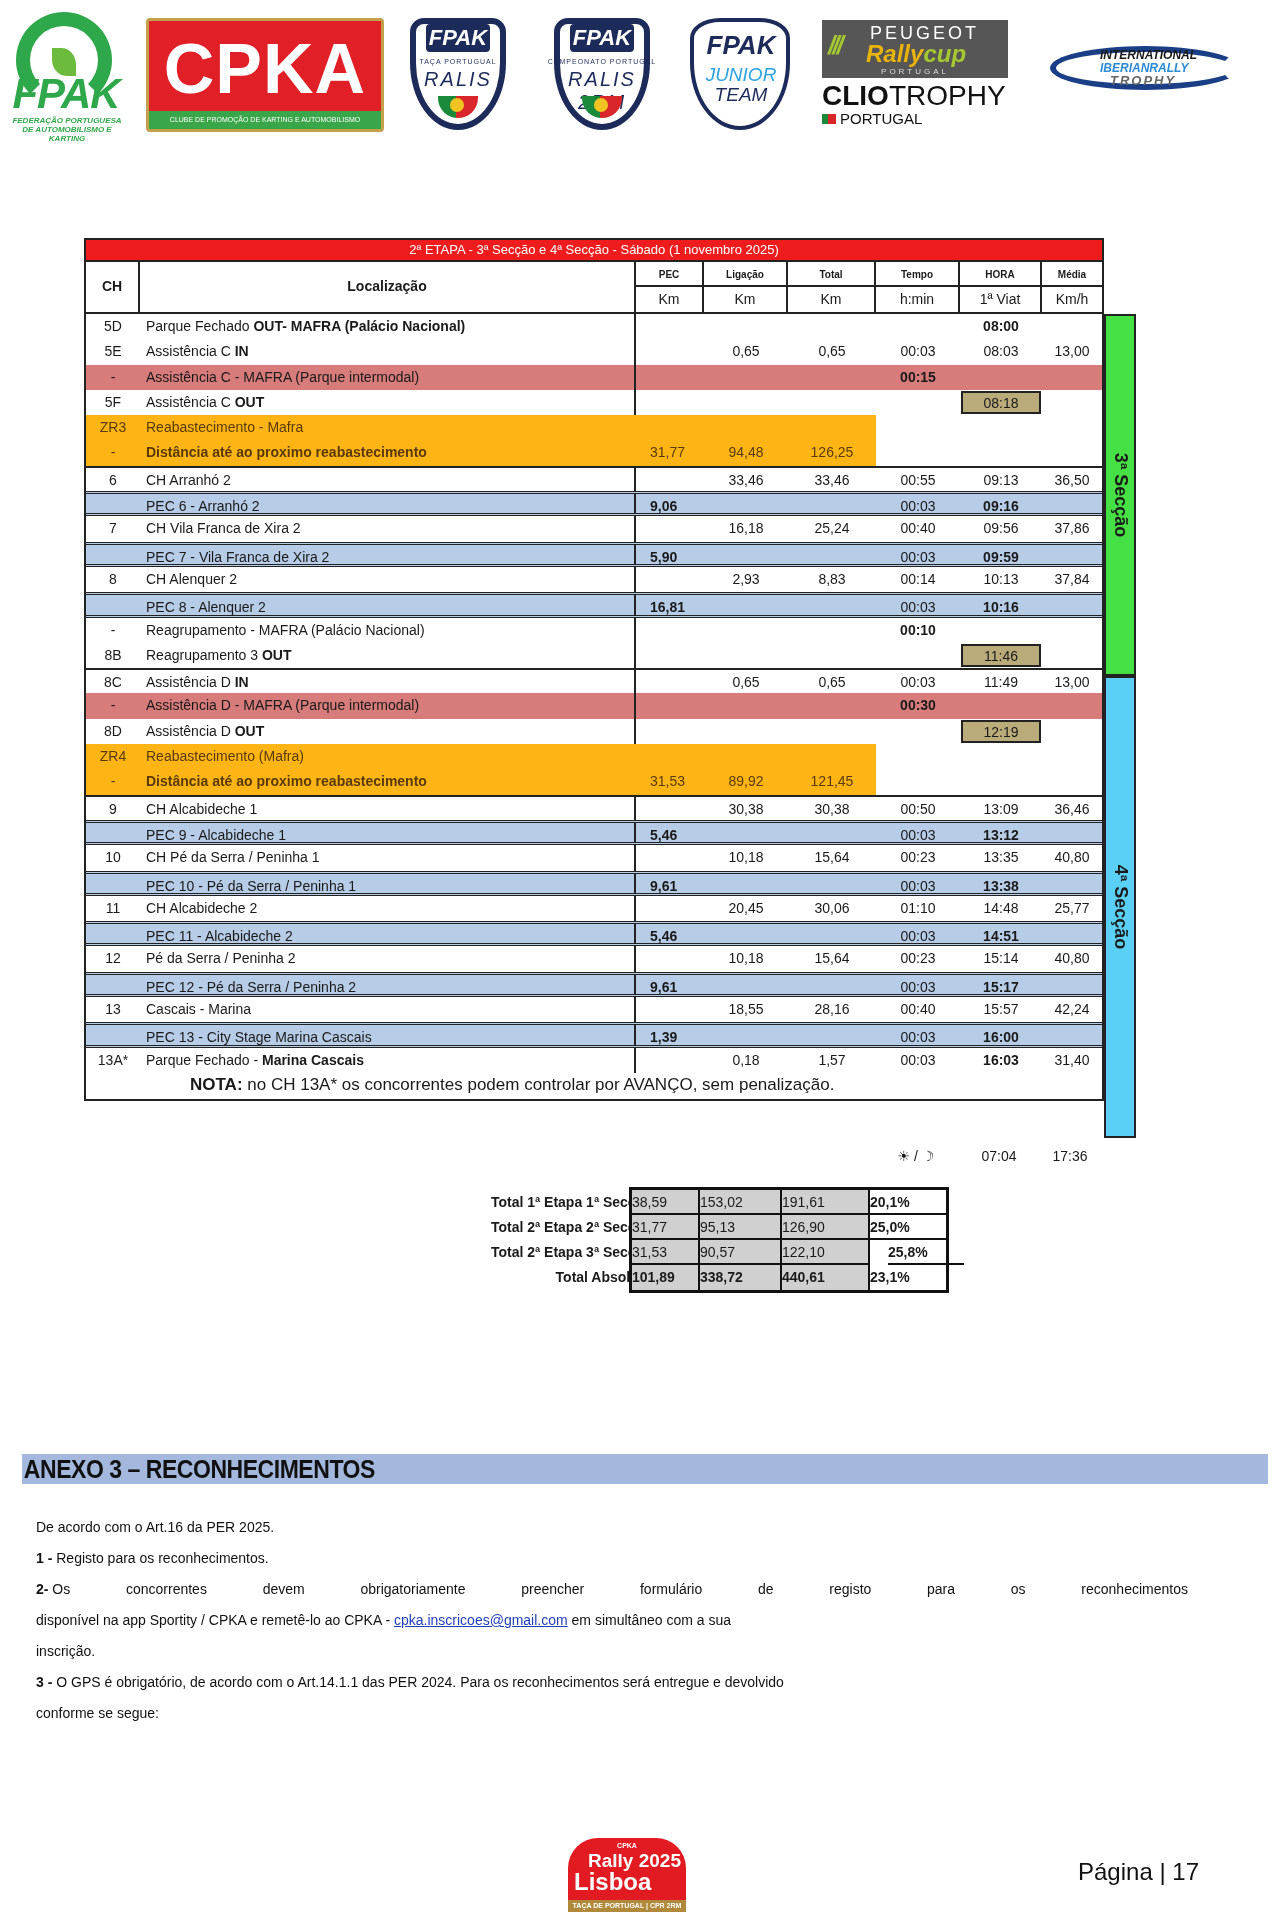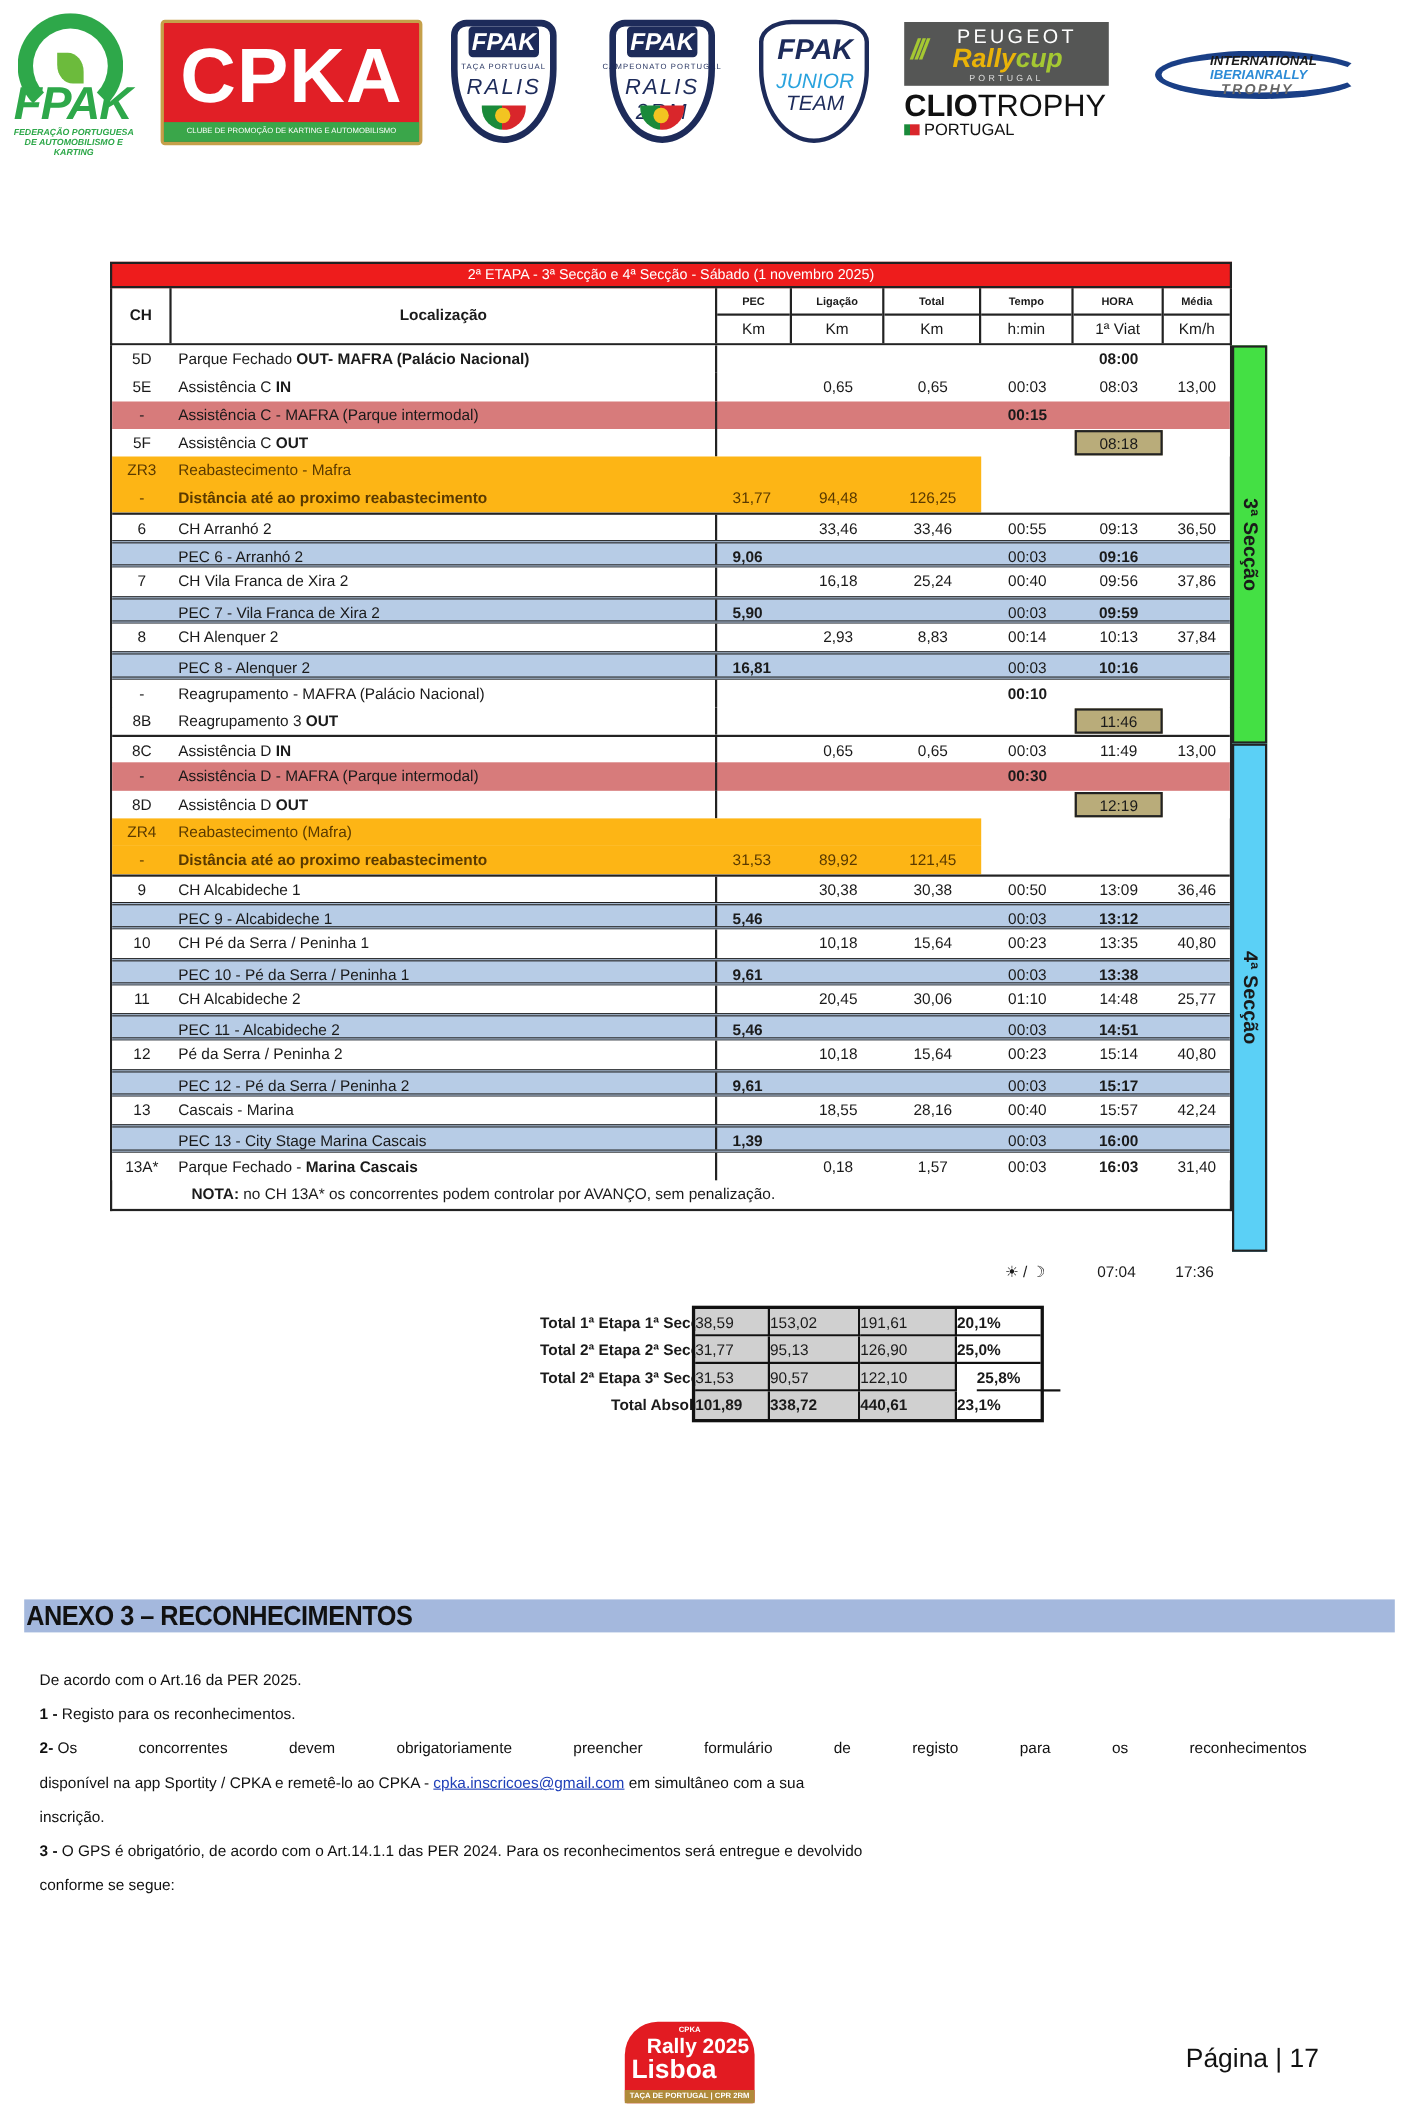--- a/index.html
+++ b/index.html
@@ -45,21 +45,21 @@
   .clio .pt { font-size: 15px; color: #111; margin-top: -2px; }
   .clio .pt i { display: inline-block; width: 14px; height: 10px; background: linear-gradient(90deg,#1a8a3a 40%,#d9262b 40%); margin-right: 4px; }
 
   .iberian { left: 1050px; top: 44px; width: 190px; height: 48px; }
   .iberian .swoosh { position: absolute; left: 0; top: 2px; width: 190px; height: 44px; border: 6px solid #1a3f86; border-right-color: transparent; border-radius: 50%; }
   .iberian .t1 { position: absolute; left: 50px; top: 4px; font-size: 12px; font-weight: bold; font-style: italic; color: #1a1a1a; }
   .iberian .t2 { position: absolute; left: 50px; top: 17px; font-size: 12px; font-weight: bold; font-style: italic; color: #2c8bd6; }
   .iberian .t3 { position: absolute; left: 60px; top: 29px; font-size: 13px; font-weight: bold; font-style: italic; color: #666; letter-spacing: 2px; }
 
   
-  .itin { position: absolute; left: 100px; top: 238px; width: 1020px; }
+  .itin { position: absolute; left: 84px; top: 238px; width: 1020px; }
   .title-bar { height: 24px; background: #ee1c1c; border: 2px solid #222; color: #fff; font-size: 13px; text-align: center; line-height: 20px; }
   .hdr { position: relative; height: 52px; border-left: 2px solid #222; border-right: 2px solid #222; border-bottom: 2px solid #222; }
   .hdr .c { position: absolute; top: 0; height: 100%; text-align: center; font-size: 14px; font-weight: bold; }
   .hdr .ch { left: 0; width: 54px; line-height: 48px; border-right: 2px solid #222; }
   .hdr .loc { left: 54px; width: 496px; line-height: 48px; border-right: 2px solid #222; }
   .hdr .sub { position: absolute; top: 0; height: 100%; border-right: 2px solid #222; }
   .hdr .sub:last-child { border-right: none; }
   .hdr .sub .t { height: 25px; line-height: 25px; font-size: 10px; font-weight: bold; text-align: center; border-bottom: 2px solid #222; }
   .hdr .sub .u { height: 25px; line-height: 25px; font-size: 14px; text-align: center; }
 
@@ -77,21 +77,21 @@
   .row .vline { position: absolute; left: 548px; top: 0; width: 2px; height: 100%; background: #222; }
 
   .row.white { background: #ffffff; }
   .row.red { background: #d77b7b; }
   .row.orange .bg { position: absolute; left: 0; top: 0; width: 790px; height: 100%; background: #fdb515; }
   .row.orange .cell { color: #5a3a00; }
   .row.pec-row { background: #b7cce6; border-top: 3px double #222; border-bottom: 3px double #222; }
   .row.sep-top { border-top: 2px solid #222; }
   .bold { font-weight: bold; }
   .hora.boxed span { display: inline-block; width: 80px; height: 23px; line-height: 21px; margin-top: 1px; background: #b9ac7a; border: 2px solid #222; }
-  .note-row { height: 26px; line-height: 24px; font-size: 14px; padding-left: 72px; }
+  .note-row { height: 26px; line-height: 24px; font-size: 17px; padding-left: 72px; margin-left: 32px; }
   .note-row b { font-weight: bold; }
 
   .section-col { position: absolute; left: 1020px; width: 32px; border: 2px solid #222; text-align: center; }
   .section-col span { position: absolute; left: 50%; top: 50%; transform: translate(-50%,-50%) rotate(90deg); white-space: nowrap; font-size: 18px; font-weight: bold; color: #1a1a1a; }
   .sec3 { top: 76px; height: 362px; background: #44e044; }
   .sec4 { top: 438px; height: 462px; background: #5bd0f6; }
 
   .sunrow { position: absolute; left: 0; top: 910px; width: 1020px; height: 24px; font-size: 14px; }
   .sunrow .icon { position: absolute; left: 790px; width: 84px; text-align: center; }
   .sunrow .sr { position: absolute; left: 874px; width: 82px; text-align: center; }

